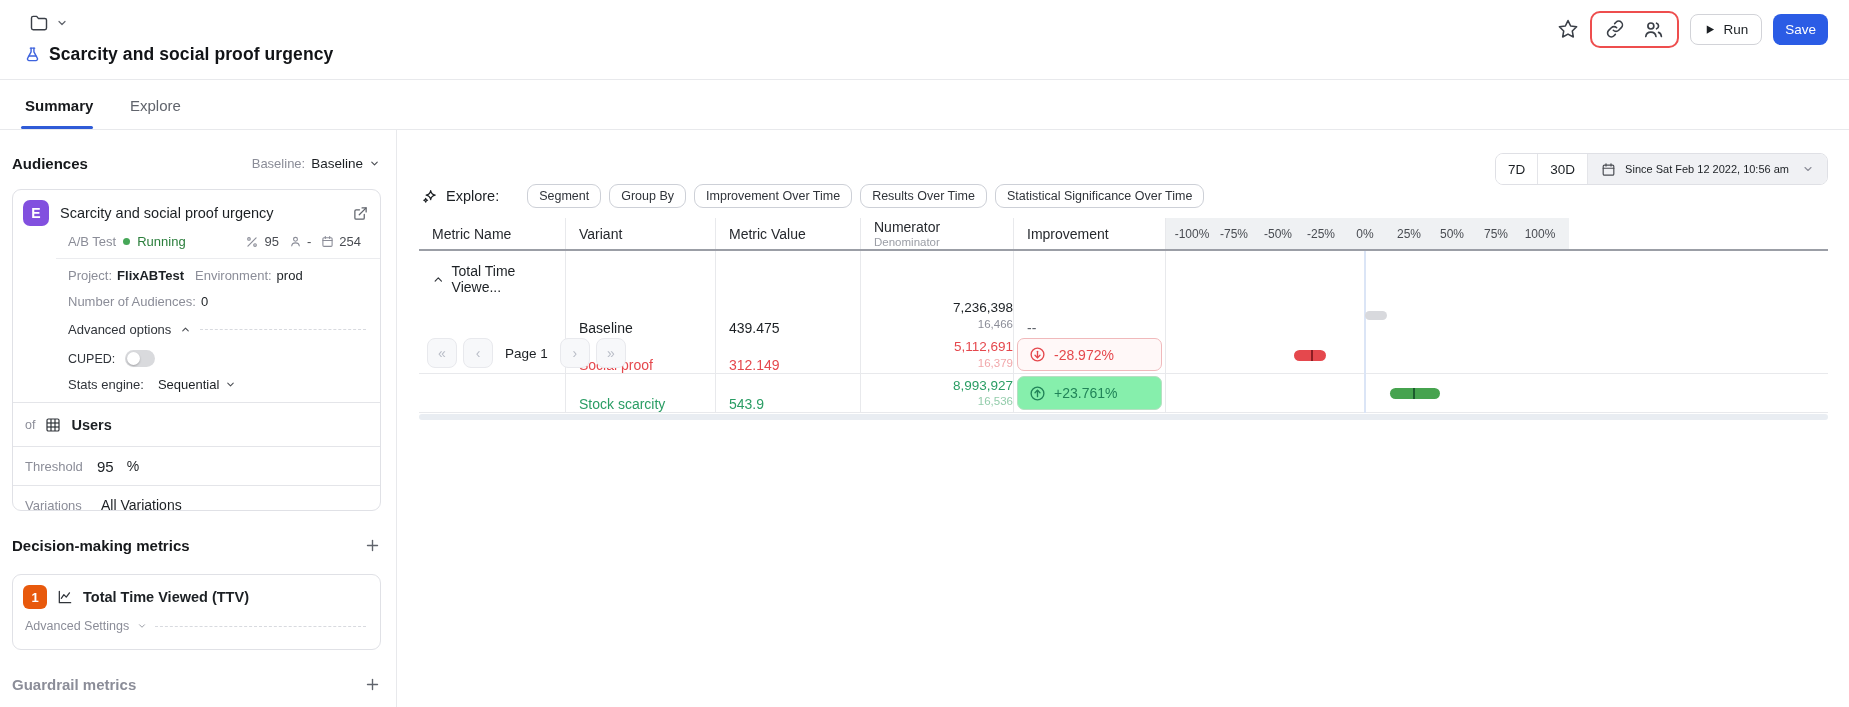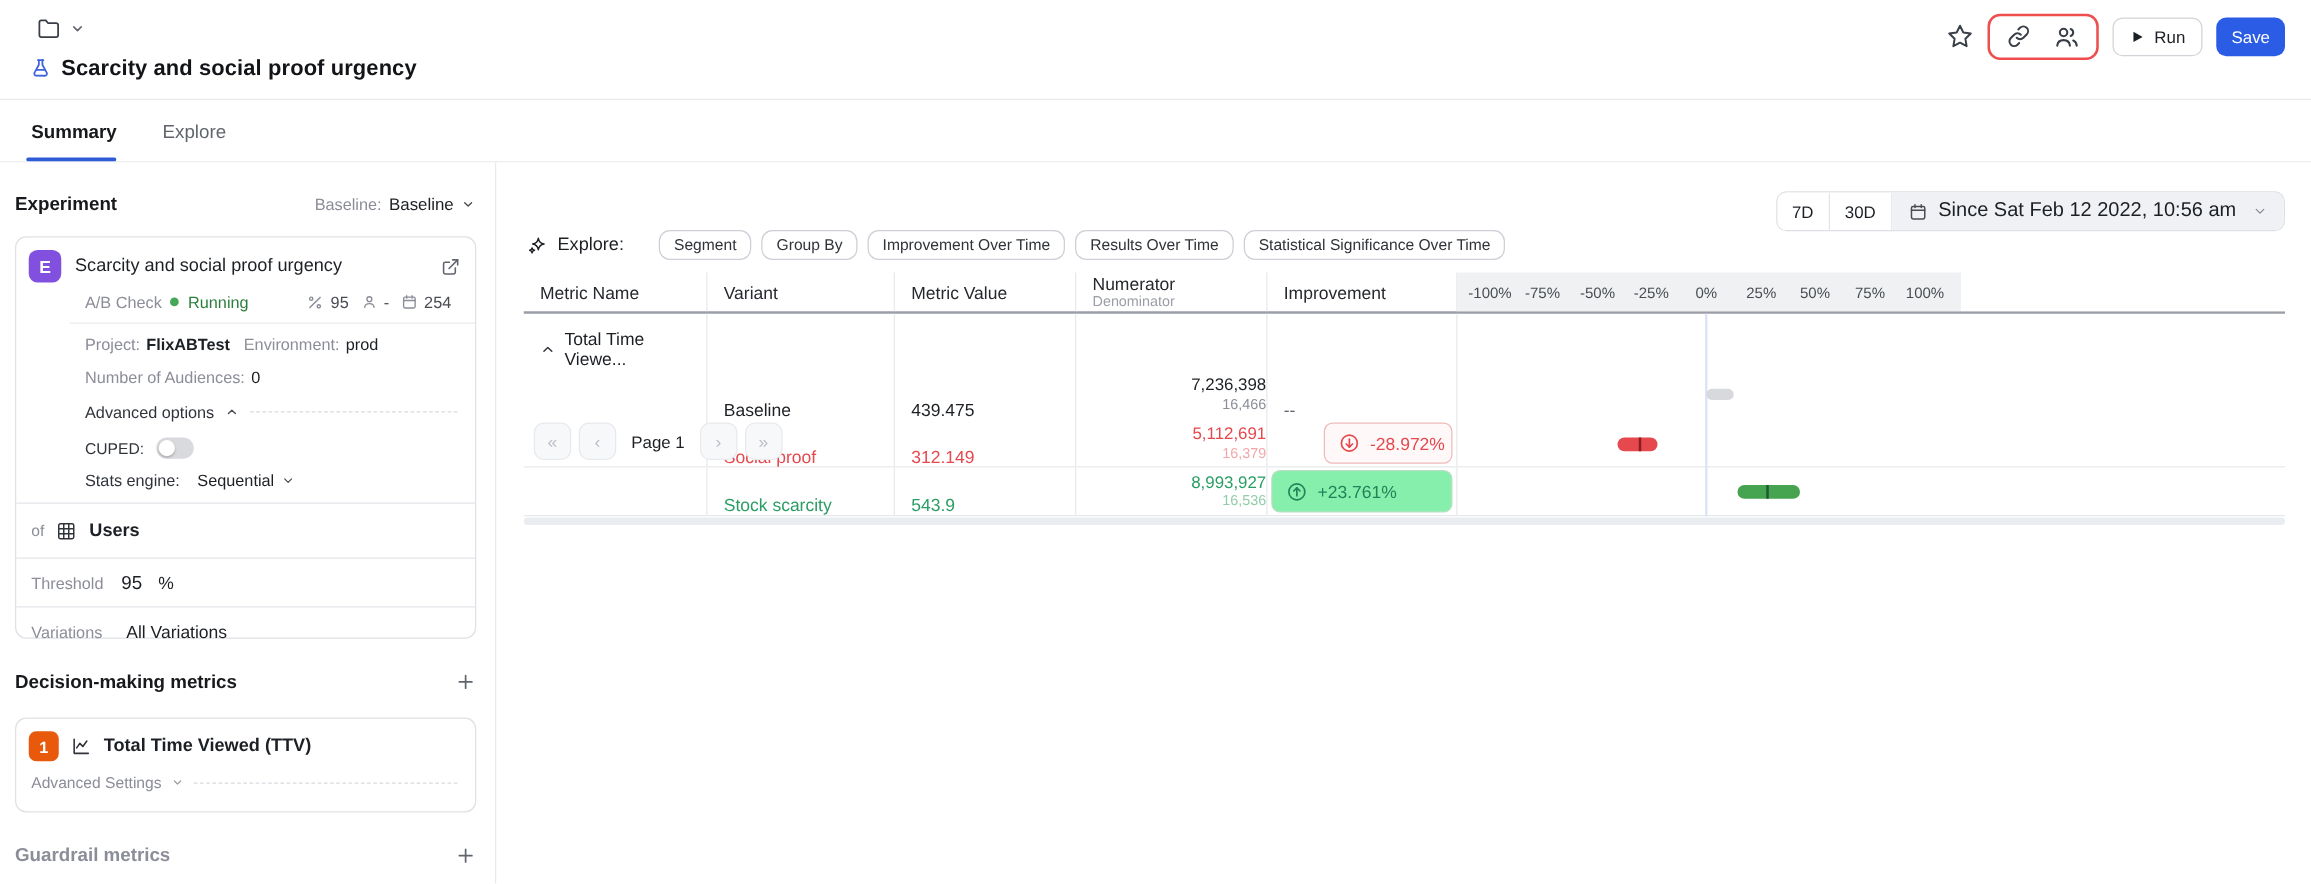--- a/index.html
+++ b/index.html
@@ -92,21 +92,21 @@
   
   .main { position:absolute; left:398px; top:130px; width:1451px; height:577px; background:#fff; }
   .status-row { position:absolute; left:36px; top:12px; height:30px; display:flex; align-items:center; gap:14px; }
   .status-row .ago { font-size:13.5px; color:#8b8d98; }
   .status-row .link-t { font-size:13.5px; color:#30343a; cursor:pointer; }
   .vdiv { width:1px; height:24px; background:#e0e1e6; margin:0 6px; }
   .icon-btn { color:#55585f; cursor:pointer; display:flex; }
 
   .range-ctl { position:absolute; right:21px; top:23px; height:32px; display:flex; align-items:stretch; border:1px solid #dfe0e5; border-radius:8px; overflow:hidden; background:#fff; }
   .range-seg { display:flex; align-items:center; padding:0 12px; font-size:13.5px; color:#1c2024; background:#fff; border-right:1px solid #e4e5e9; cursor:pointer; }
-  .range-date { display:flex; align-items:center; gap:9px; padding:0 13px; background:#f0f1f4; font-size:16px; color:#1c2024; cursor:pointer; }
+  .range-date { display:flex; align-items:center; gap:9px; padding:0 13px; background:#f0f1f4; font-size:11px; color:#1c2024; cursor:pointer; }
   .range-date .chev { color:#8b8d98; display:flex; margin-left:4px; }
 
   .explore-row { position:absolute; left:24px; top:52px; height:28px; display:flex; align-items:center; gap:8px; }
   .explore-lb { font-size:14.5px; color:#1c2024; margin-right:20px; }
   .chip { border:1px solid #cdd0d7; border-radius:9px; background:#fff; padding:4px 11px; font-size:12.5px; color:#30343a; cursor:pointer; font-family:inherit; white-space:nowrap; }
 
   
   .table { position:absolute; left:21px; top:88px; width:1409px; }
   .grid-cols { display:grid; grid-template-columns:147px 150px 145px 153px 152px 662px; }
   .thead { height:33px; border-bottom:2px solid #9b9ea6; }
@@ -131,21 +131,21 @@
   .v-val { font-size:14px; }
   .numcell { display:flex; flex-direction:column; justify-content:center; line-height:1.3; }
   .numcell .num { font-size:13.5px; }
   .numcell .den { font-size:11.5px; }
   .c-default { color:#1c2024; } .c-default-den { color:#8b8d98; }
   .c-red { color:#e5484d; } .c-red-den { color:#f1a8ab; }
   .c-green { color:#2a9d64; } .c-green-den { color:#93ccab; }
   .imp-dash { font-size:14px; color:#60646c; }
   .td.impcell { padding:2px 3px 2px 3px; }
   .imp-box { flex:1; height:100%; border-radius:7px; display:flex; align-items:center; gap:8px; padding-left:11px; font-size:14px; }
-  .imp-box.neg { background:#fff8f8; border:1px solid #f0b9bb; color:#e5484d;margin-left:42px; }
+  .imp-box.neg { background:#fff8f8; border:1px solid #f0b9bb; color:#e5484d; }
   .imp-box.pos { background:#86efac; border:1px solid #b6dfc2; color:#218358; }
 
   .chart-overlay { position:absolute; left:747px; top:0; width:662px; height:162px; pointer-events:none; }
   .zero-line { position:absolute; left:198px; top:0; width:1.5px; height:162px; background:#dbe5f6; }
   .ci-pill { position:absolute; border-radius:6px; }
   .ci-pill .tick { position:absolute; top:0; bottom:0; width:2px; }
   .pill-gray { height:9px; background:#d8d9dd; }
   .pill-red { height:11px; background:#e5484d; }
   .pill-red .tick { background:#8c1d22; }
   .pill-green { height:11px; background:#46a34f; }
@@ -220,21 +220,21 @@
   </div>
 
   <div class="tabs">
     <span class="tab active">Summary</span>
     <span class="tab inactive">Explore</span>
     <span class="tab-underline"></span>
   </div>
 
   <div class="sidebar">
     <div class="sb-head">
-      <span class="sb-title">Experiment</span>
+      <span class="sb-title">Audiences</span>
       <span class="sb-baseline">
         <span class="lbl">Baseline:</span>
         <span class="val">Baseline</span>
         <span>
           <svg width="11" height="11" viewBox="0 0 24 24" fill="none" stroke="#494c52" stroke-width="2.4" stroke-linecap="round" stroke-linejoin="round">
               <path d="M6 9l6 6 6-6"></path>
             </svg>
         </span>
       </span>
     </div>
@@ -245,21 +245,21 @@
         <span class="exp-name">Scarcity and social proof urgency</span>
         <span class="ext-link">
           <svg width="15" height="15" viewBox="0 0 24 24" fill="none" stroke="#60646c" stroke-width="2" stroke-linecap="round" stroke-linejoin="round">
               <path d="M18 13.5V19a2 2 0 0 1-2 2H5a2 2 0 0 1-2-2V8a2 2 0 0 1 2-2h5.5"></path>
               <path d="M14.5 3H21v6.5"></path>
               <path d="M10 14L21 3"></path>
             </svg>
         </span>
       </div>
       <div class="exp-meta-row">
-        <span class="meta-type">A/B Check</span>
+        <span class="meta-type">A/B Test</span>
         <span class="dot-green"></span>
         <span class="meta-status">Running</span>
         <span class="meta-stats">
           <span>
             <svg width="14" height="14" viewBox="0 0 24 24" fill="none" stroke="#8b8d98" stroke-width="2" stroke-linecap="round">
                 <line x1="19" y1="5" x2="5" y2="19"></line>
                 <circle cx="6.8" cy="6.8" r="2.2"></circle>
                 <circle cx="17.2" cy="17.2" r="2.2"></circle>
               </svg>
           </span>

